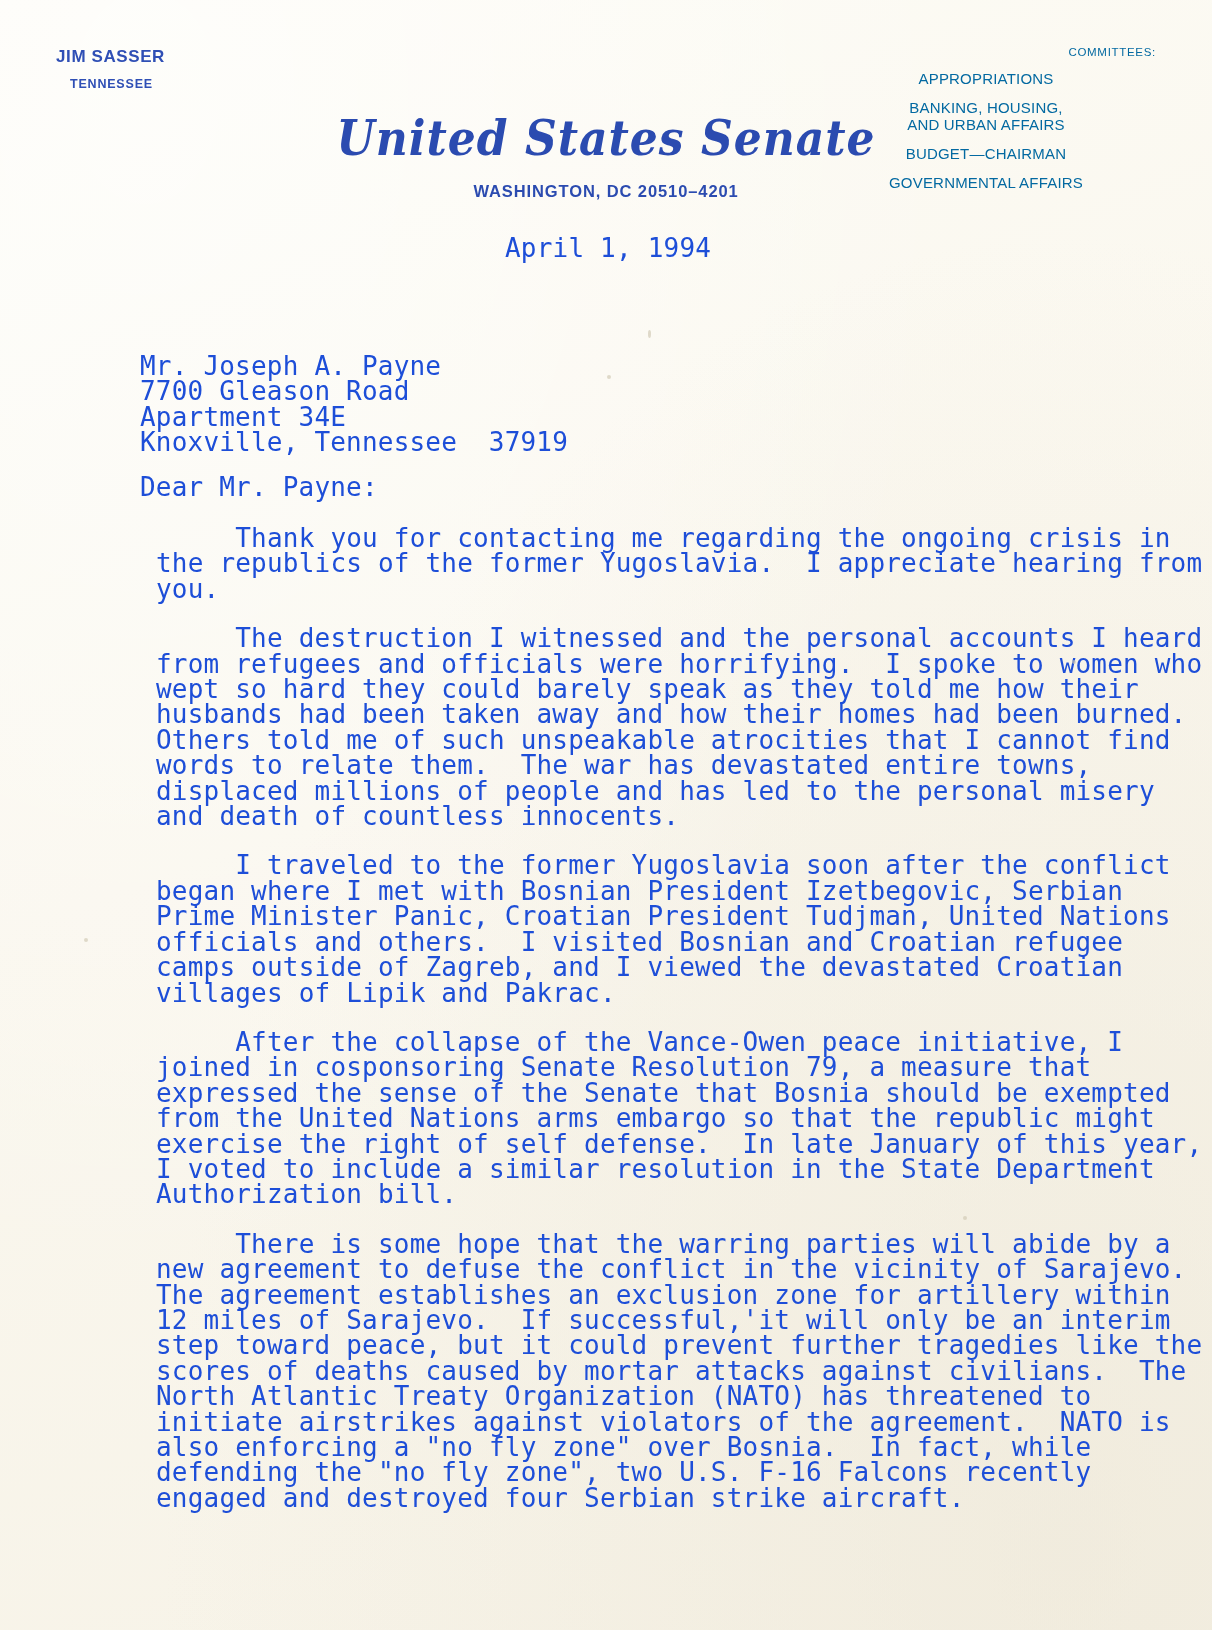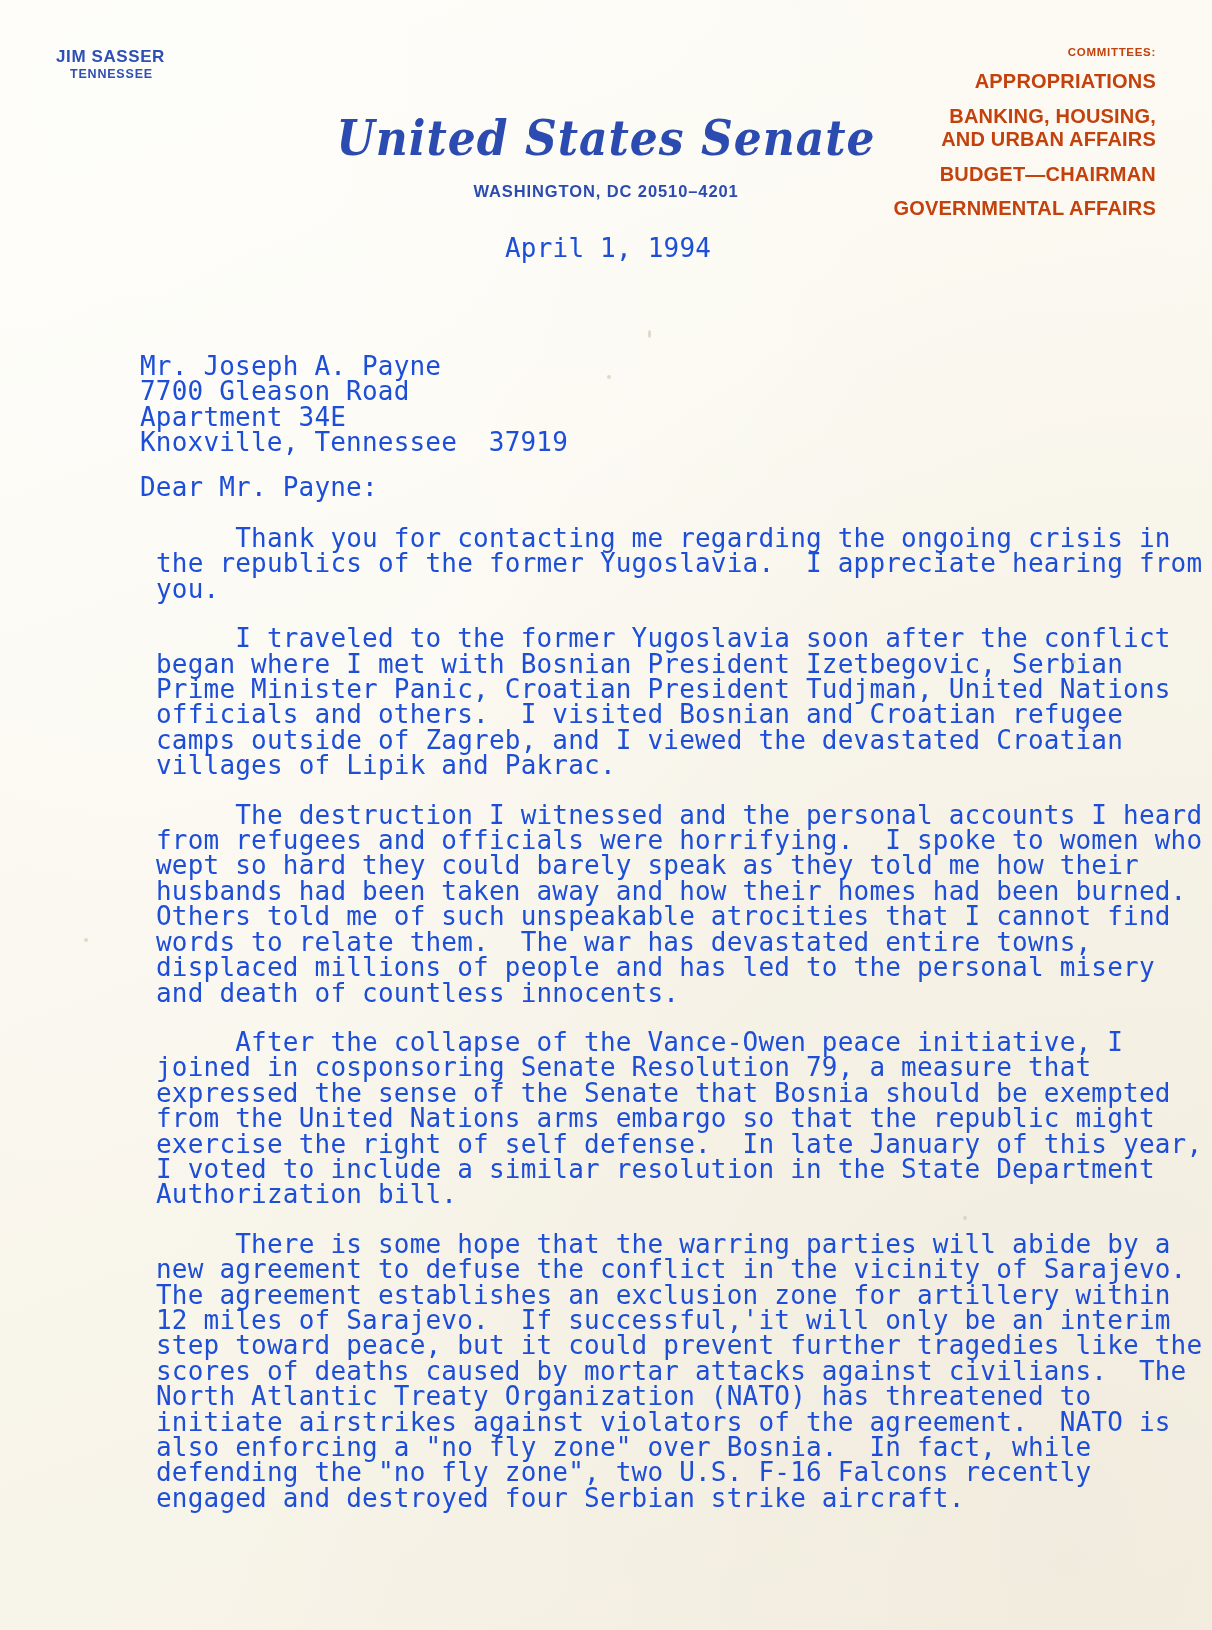--- a/index.html
+++ b/index.html
@@ -39,45 +39,46 @@
     line-height: 1.25;
   }
   .sender-name {
     font-size: 17px;
     letter-spacing: 0.6px;
     text-align: right;
   }
   .sender-state {
     font-size: 12.5px;
     letter-spacing: 0.8px;
-    margin-top: 0;
+    margin-top: 10px;
     margin-left: 14px;
   }
 
   .committees {
     position: absolute;
     right: 56px;
     top: 46px;
     width: 340px;
     text-align: right;
-    color: #c2410c;
+    color: #0369a1;
     font-family: "Liberation Sans", sans-serif;
-    font-weight: bold;
+    font-weight: normal;
   }
   .committees-title {
     font-size: 11.5px;
     letter-spacing: 0.7px;
     margin-bottom: 12px;
   }
   .committee-item {
-    font-size: 20px;
+    font-size: 15px;
     letter-spacing: 0.2px;
     line-height: 1.18;
     margin-bottom: 11px;
     white-space: pre-line;
+    text-align: center;
   }
   .committee-item:last-child { margin-bottom: 1px; }
 
   .masthead {
     position: absolute;
     left: 0;
     right: 0;
     top: 114px;
     text-align: center;
     color: #2b4bb0;
@@ -178,34 +179,34 @@
 7700 Gleason Road
 Apartment 34E
 Knoxville, Tennessee  37919</div>
 
     <div class="typed salutation">Dear Mr. Payne:</div>
 
     <div class="body-block">
       <p class="typed para">     Thank you for contacting me regarding the ongoing crisis in
 the republics of the former Yugoslavia.  I appreciate hearing from
 you.</p>
-      <p class="typed para">     I traveled to the former Yugoslavia soon after the conflict
-began where I met with Bosnian President Izetbegovic, Serbian
-Prime Minister Panic, Croatian President Tudjman, United Nations
-officials and others.  I visited Bosnian and Croatian refugee
-camps outside of Zagreb, and I viewed the devastated Croatian
-villages of Lipik and Pakrac.</p>
       <p class="typed para">     The destruction I witnessed and the personal accounts I heard
 from refugees and officials were horrifying.  I spoke to women who
 wept so hard they could barely speak as they told me how their
 husbands had been taken away and how their homes had been burned.
 Others told me of such unspeakable atrocities that I cannot find
 words to relate them.  The war has devastated entire towns,
 displaced millions of people and has led to the personal misery
 and death of countless innocents.</p>
+      <p class="typed para">     I traveled to the former Yugoslavia soon after the conflict
+began where I met with Bosnian President Izetbegovic, Serbian
+Prime Minister Panic, Croatian President Tudjman, United Nations
+officials and others.  I visited Bosnian and Croatian refugee
+camps outside of Zagreb, and I viewed the devastated Croatian
+villages of Lipik and Pakrac.</p>
       <p class="typed para">     After the collapse of the Vance-Owen peace initiative, I
 joined in cosponsoring Senate Resolution 79, a measure that
 expressed the sense of the Senate that Bosnia should be exempted
 from the United Nations arms embargo so that the republic might
 exercise the right of self defense.  In late January of this year,
 I voted to include a similar resolution in the State Department
 Authorization bill.</p>
       <p class="typed para">     There is some hope that the warring parties will abide by a
 new agreement to defuse the conflict in the vicinity of Sarajevo.
 The agreement establishes an exclusion zone for artillery within

